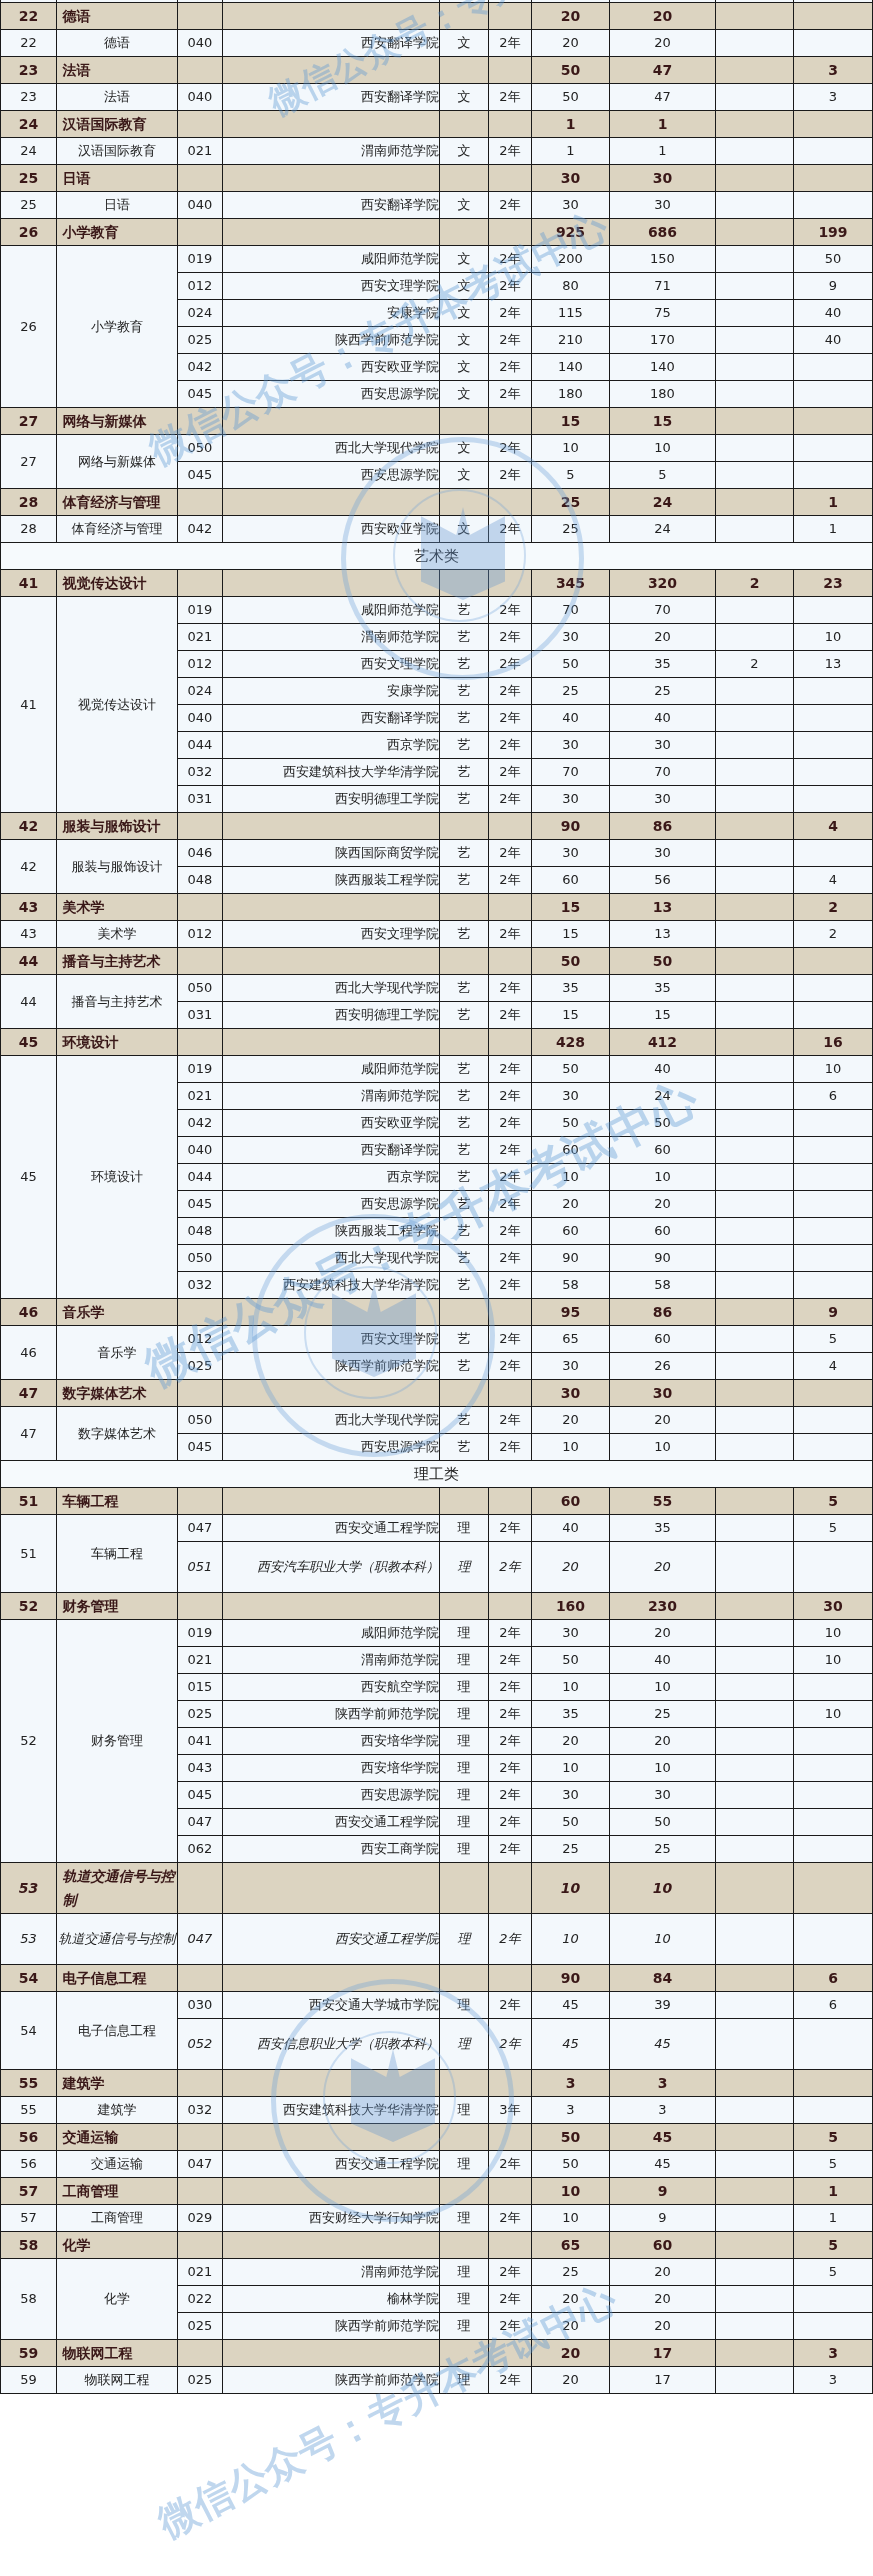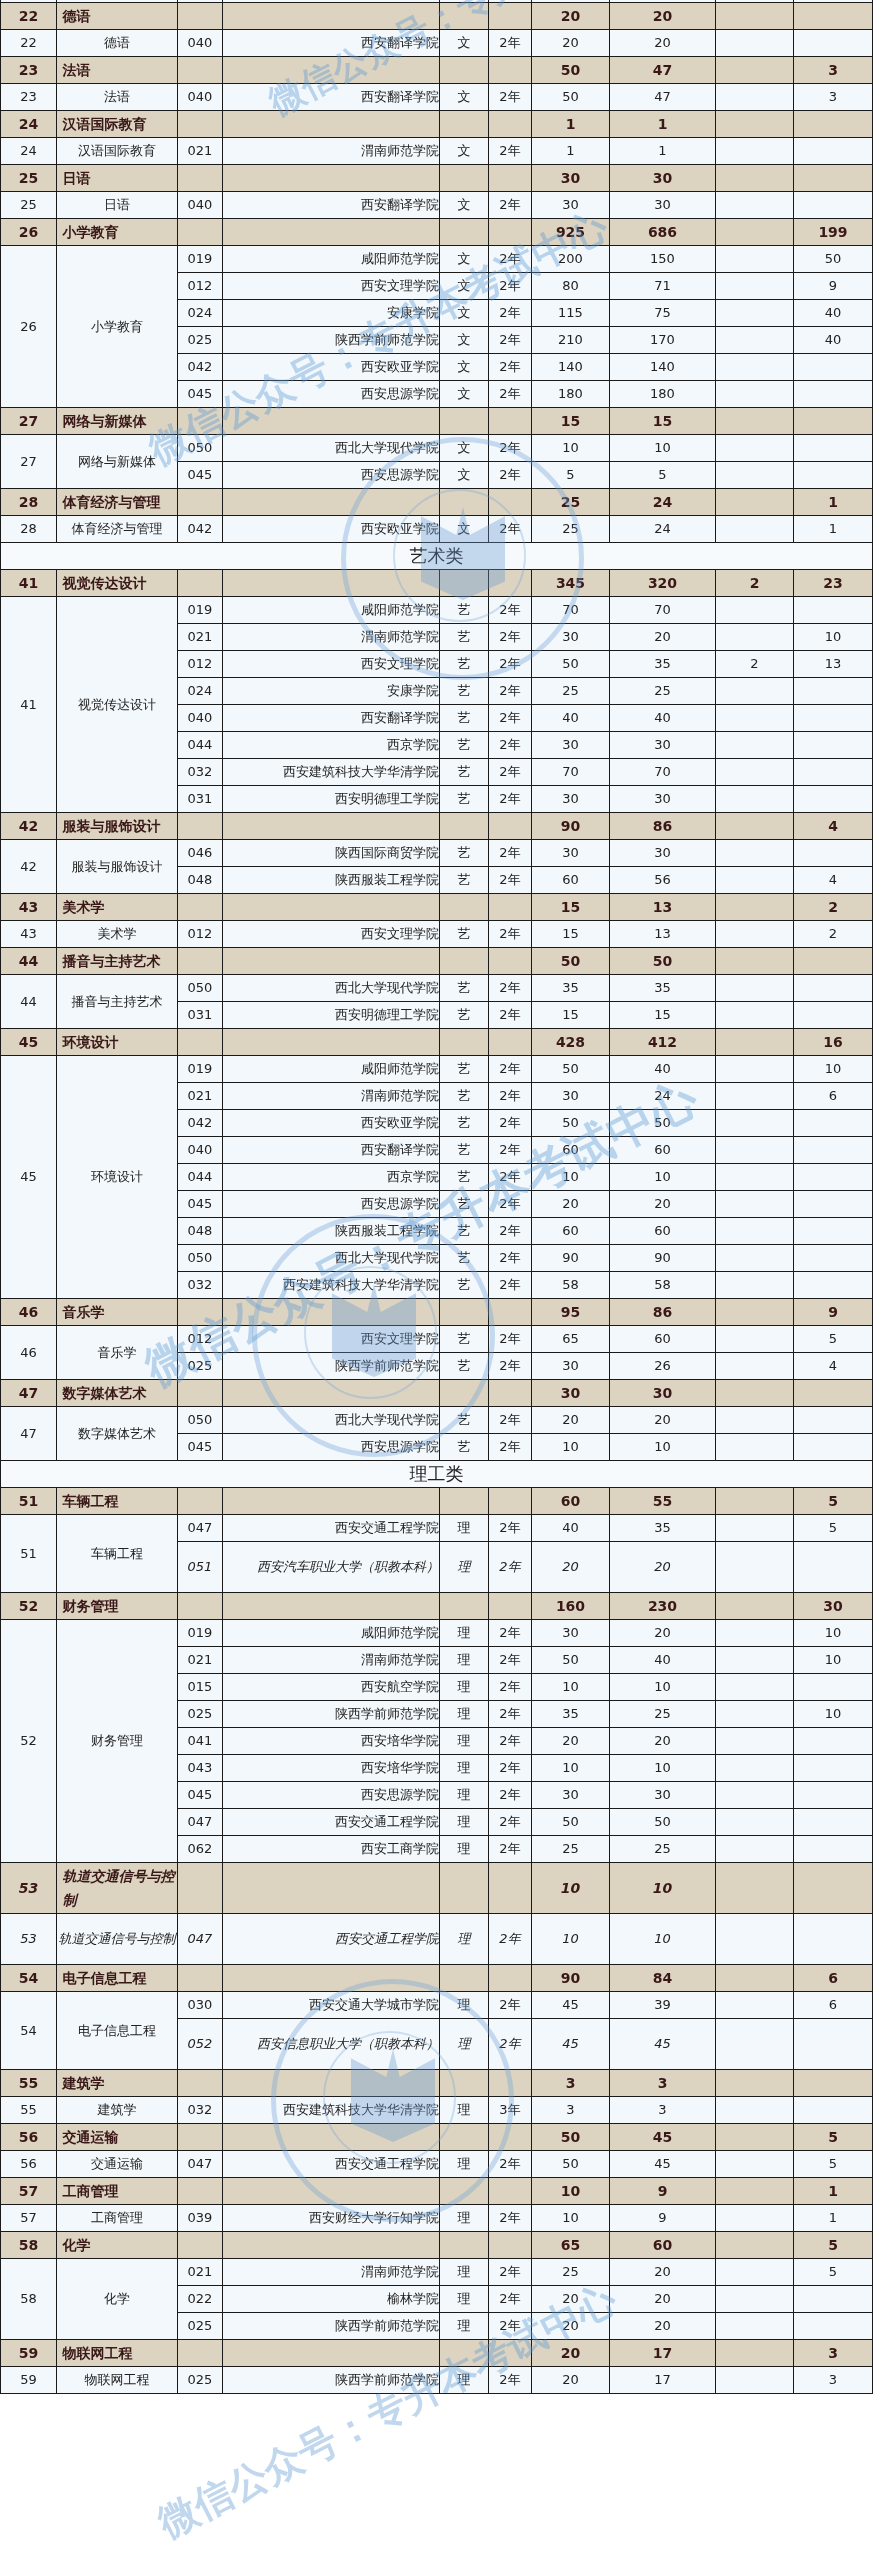--- a/index.html
+++ b/index.html
@@ -5,21 +5,21 @@
   html,body{margin:0;padding:0;background:#fff;}
   body{width:874px;height:2576px;overflow:hidden;position:relative;font-family:"DejaVu Sans","Liberation Sans",sans-serif;}
   #wrap{position:absolute;left:0;top:-25px;width:874px;}
   table{border-collapse:collapse;table-layout:fixed;width:873px;margin-left:0;}
   td{border:1.4px solid #1a1a1a;height:26px;padding:0;font-size:13px;color:#222;text-align:center;vertical-align:middle;line-height:24px;overflow:hidden;white-space:nowrap;}
   tr.grp td{background:#dcd4c1;font-weight:bold;color:#3a1818;font-size:14px;}
   tr.grp td.name{text-align:left;padding-left:5.6px;}
   tr.item td{background:#f3f8fc;}
   tr.item td.school{text-align:right;padding-left:15px;white-space:normal;}
   tr.item td.mname{white-space:normal;}
-  tr.sect td{background:#f6fafd;font-size:18px;}
+  tr.sect td{background:#f6fafd;font-size:15px;}
   tr.tall td{height:50px;font-style:italic;}
   tr.grp.tall td.name{white-space:normal;line-height:24px;}
   .wm{position:absolute;pointer-events:none;color:rgba(90,150,210,0.38);font-weight:bold;font-size:39px;transform-origin:left top;white-space:nowrap;}
   .seal{position:absolute;pointer-events:none;width:233px;height:233px;border-radius:50%;border:5.6px solid rgba(110,160,215,0.35);}
   .seal::after{content:"";position:absolute;left:47px;top:47px;width:129px;height:129px;border-radius:50%;border:2.8px solid rgba(110,160,215,0.30);}
   .seal .book{position:absolute;left:75px;top:65px;width:84px;height:93px;background:rgba(100,150,205,0.35);clip-path:polygon(0 10%,42% 30%,50% 0,58% 30%,100% 10%,100% 80%,50% 100%,0 80%);}
 </style>
 </head>
 <body>
 
@@ -895,21 +895,21 @@
           <td></td>
           <td></td>
           <td>10</td>
           <td>9</td>
           <td></td>
           <td>1</td>
         </tr>
         <tr class="item">
           <td rowspan="1">57</td>
           <td rowspan="1" class="mname">工商管理</td>
-          <td>039</td>
+          <td>029</td>
           <td class="school">西安财经大学行知学院</td>
           <td>理</td>
           <td>2年</td>
           <td>10</td>
           <td>9</td>
           <td></td>
           <td>1</td>
         </tr>
         <tr class="grp">
           <td>58</td>

